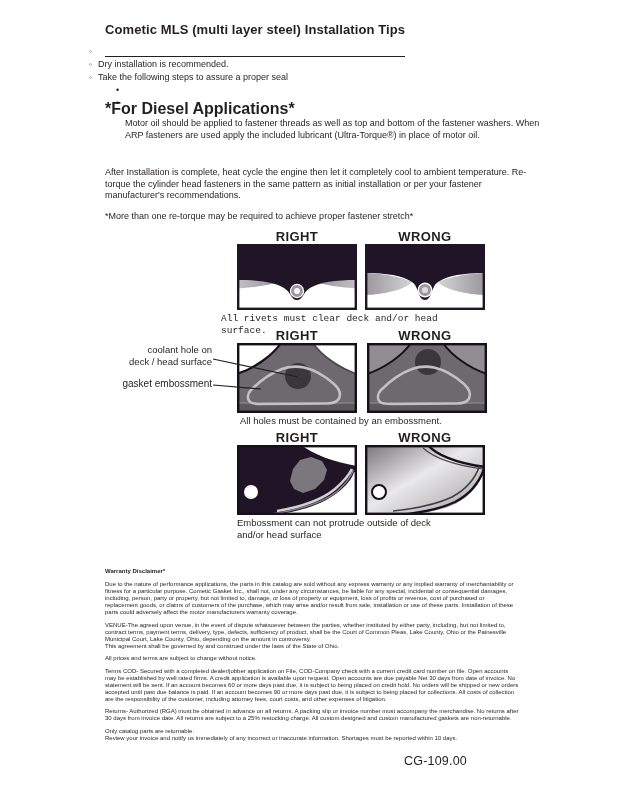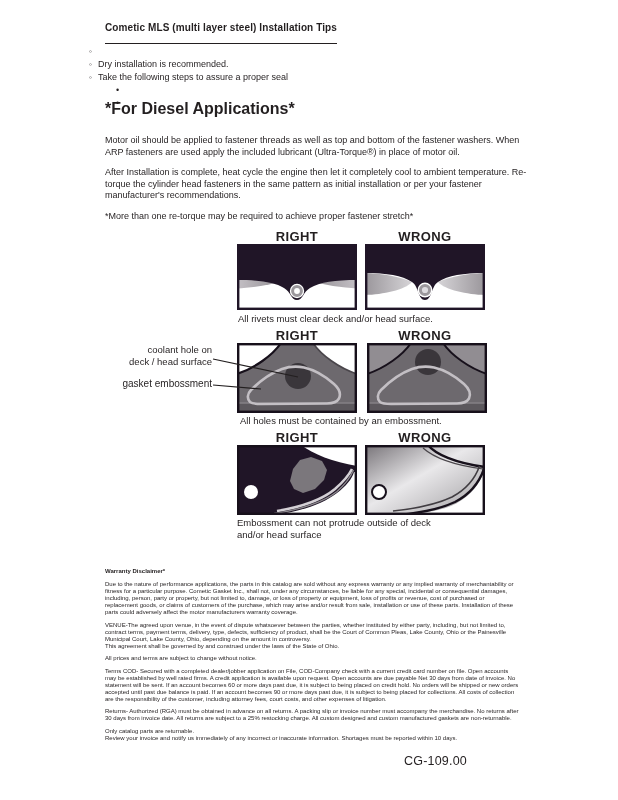--- a/index.html
+++ b/index.html
@@ -1,42 +1,42 @@
 <!DOCTYPE html>
 <html><head>
 <meta charset="utf-8">
 <style>
   html,body{margin:0;padding:0;background:#e8e8e8;}
   #page{position:relative;width:618px;height:800px;background:#ffffff;margin:0 auto;
         font-family:"Liberation Sans","DejaVu Sans",sans-serif;color:#231f20;overflow:hidden;}
   .abs{position:absolute;}
   
-  #title{left:105px;top:22px;font-size:10px;font-weight:bold;
-         border-bottom:1.6px solid #231f20;padding-bottom:10px;letter-spacing:.1px;}
+  #title{left:105px;top:22px;font-size:13px;font-weight:bold;
+         border-bottom:1.6px solid #231f20;padding-bottom:19px;letter-spacing:.1px;}
   
   #bullets{left:89px;top:45px;width:452px;font-size:9px;line-height:13px;}
   .b-row{display:flex;}
   .b-row .mk{width:9px;flex:0 0 9px;text-align:left;font-size:8px;}
   .b-row.sub{padding-left:27px;}
   .b-row.sub .mk{font-size:9px;}
   
   #diesel-head{left:105px;top:100px;font-size:16px;font-weight:bold;}
   .para{left:105px;width:428px;font-size:9px;line-height:11.6px;}
-  #d-para1{top:135px;}
+  #d-para1{top:118px;margin-left:20px;}
   #d-para2{top:167px;}
   #d-note{top:211px;}
   
   .dg-label{width:120px;text-align:center;font-size:13px;font-weight:bold;letter-spacing:.4px;}
   .cap{font-size:9.5px;line-height:11.5px;}
   .pre{white-space:pre-line;}
   .dbox{position:absolute;width:120px;height:70px;}
   .dbox svg{display:block;}
   #r1-right-lbl{left:237px;top:229px;} #r1-wrong-lbl{left:365px;top:229px;}
   #r1-right{left:237px;top:244px;height:66px;} #r1-wrong{left:365px;top:244px;height:66px;}
-  #r1-cap{left:238px;top:313px;width:260px;}
+  #r1-cap{left:221px;top:313px;width:260px;font-family:Liberation Mono, monospace;}
   #r2-right-lbl{left:237px;top:328px;} #r2-wrong-lbl{left:365px;top:328px;}
   #r2-right{left:237px;top:343px;} #r2-wrong{left:367px;top:343px;}
   #r2-cap{left:240px;top:415px;width:250px;}
   #ann-coolant{left:100px;top:344px;width:112px;text-align:right;font-size:9.5px;line-height:11.5px;}
   #ann-emboss{left:100px;top:378px;width:112px;text-align:right;font-size:10px;}
   #pointer-lines{left:205px;top:350px;pointer-events:none;}
   #r3-right-lbl{left:237px;top:430px;} #r3-wrong-lbl{left:365px;top:430px;}
   #r3-right{left:237px;top:445px;} #r3-wrong{left:365px;top:445px;}
   #r3-cap{left:237px;top:517px;width:250px;}
   

